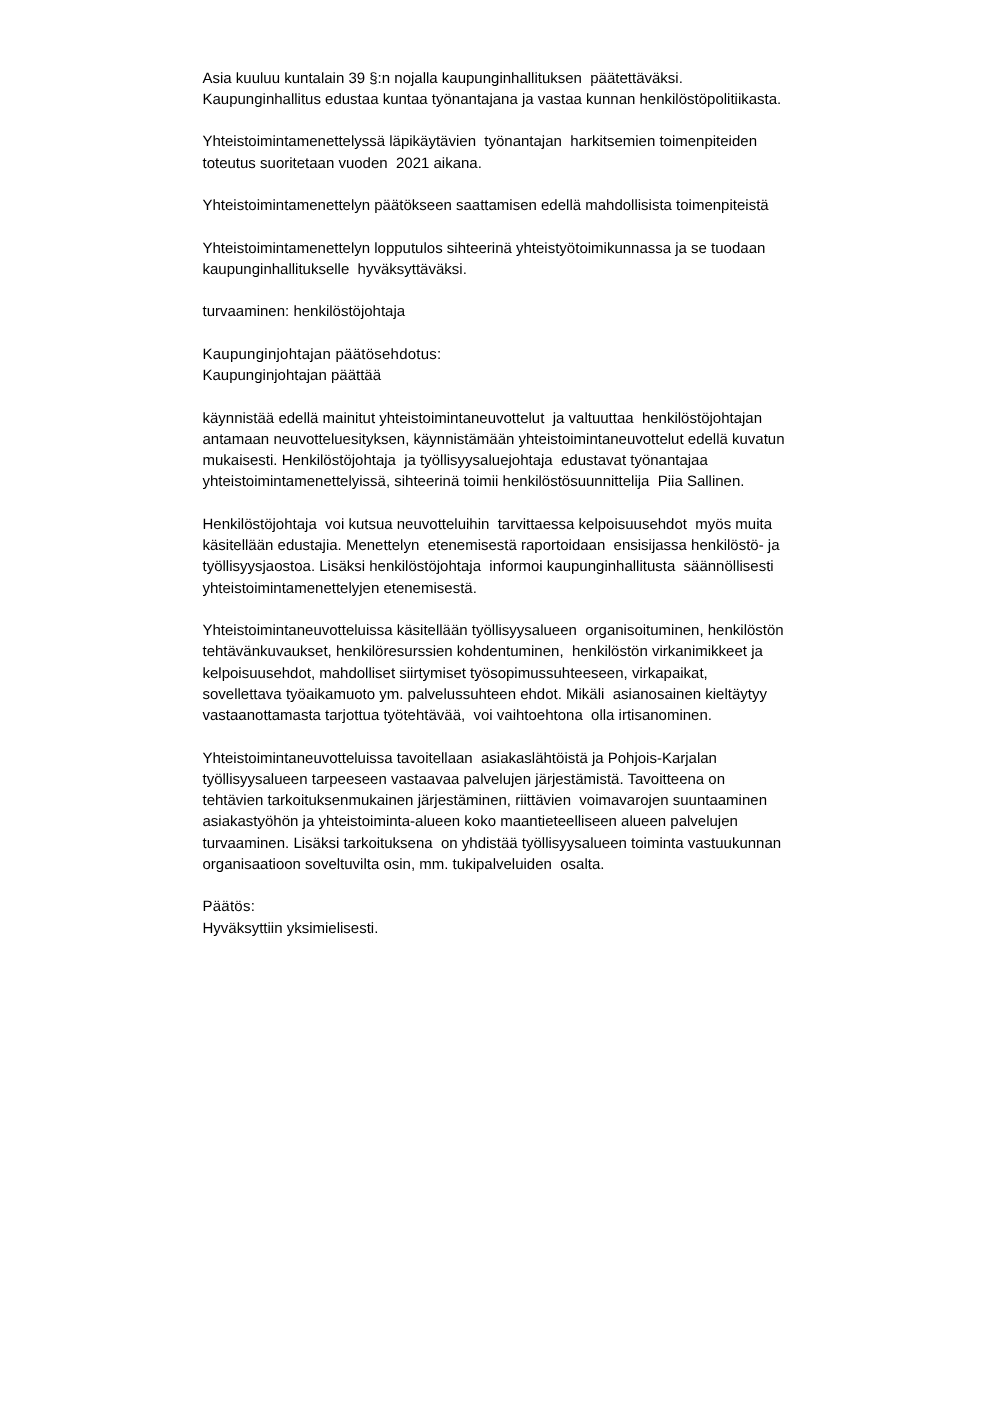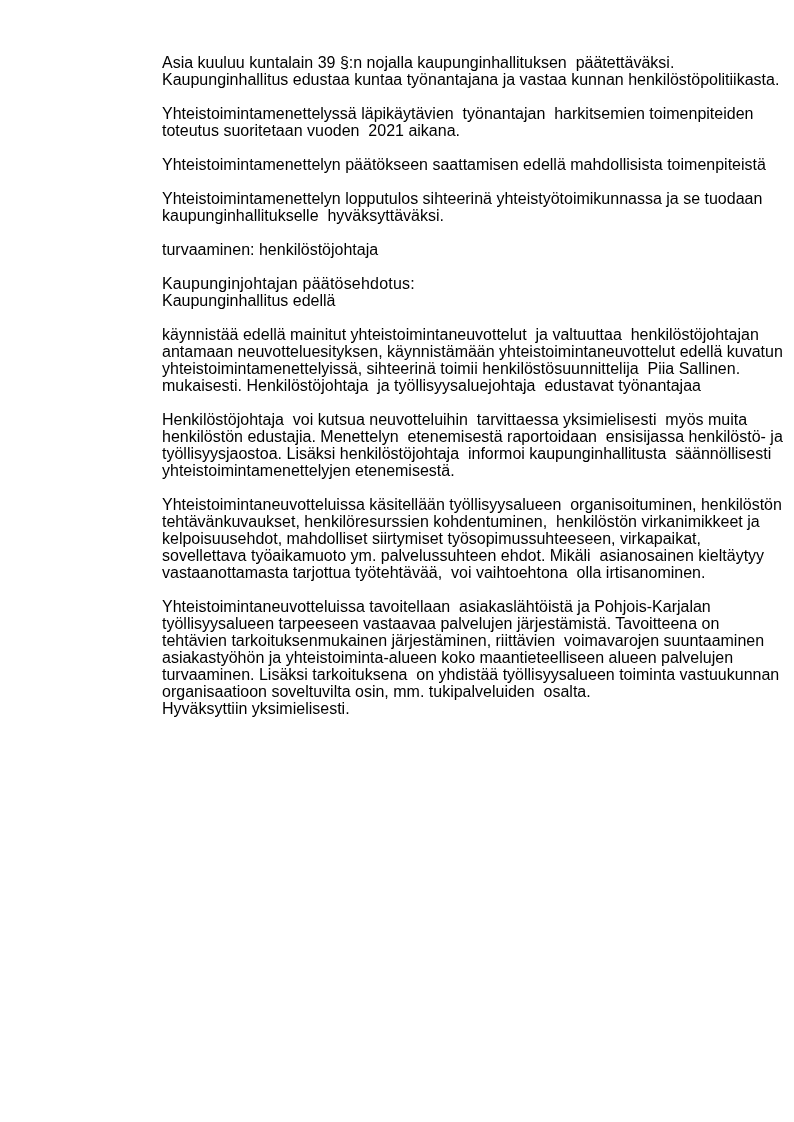--- a/index.html
+++ b/index.html
@@ -8,21 +8,21 @@
     background: #ffffff;
   }
   .page {
     position: relative;
     width: 794px;
     height: 1122px;
     margin: 0 auto;
     background: #ffffff;
     overflow: hidden;
     font-family: "Liberation Sans", "DejaVu Sans", sans-serif;
-    font-size: 16px;
+    font-size: 12px;
     line-height: 17px;
     color: #000000;
   }
   .doc-body {
     position: absolute;
     top: 54px;
     left: 162px;
     width: 600px;
   }
   .block {
@@ -61,46 +61,49 @@
         <span class="line">Yhteistoimintamenettelyn lopputulos sihteerinä yhteistyötoimikunnassa ja se tuodaan</span>
         <span class="line">kaupunginhallitukselle  hyväksyttäväksi.</span>
       </div>
       <div class="block para">
         <span class="line">turvaaminen: henkilöstöjohtaja</span>
       </div>
       <div class="block heading">
         <span class="line">Kaupunginjohtajan päätösehdotus:</span>
       </div>
       <div class="block para attached">
-        <span class="line">Kaupunginhallitus edellä</span>
+        <span class="line">Kaupunginjohtajan päättää</span>
       </div>
       <div class="block para">
         <span class="line">käynnistää edellä mainitut yhteistoimintaneuvottelut  ja valtuuttaa  henkilöstöjohtajan</span>
         <span class="line">antamaan neuvotteluesityksen, käynnistämään yhteistoimintaneuvottelut edellä kuvatun</span>
+        <span class="line">mukaisesti. Henkilöstöjohtaja  ja työllisyysaluejohtaja  edustavat työnantajaa</span>
         <span class="line">yhteistoimintamenettelyissä, sihteerinä toimii henkilöstösuunnittelija  Piia Sallinen.</span>
-        <span class="line">mukaisesti. Henkilöstöjohtaja  ja työllisyysaluejohtaja  edustavat työnantajaa</span>
       </div>
       <div class="block para">
-        <span class="line">Henkilöstöjohtaja  voi kutsua neuvotteluihin  tarvittaessa yksimielisesti  myös muita</span>
-        <span class="line">henkilöstön edustajia. Menettelyn  etenemisestä raportoidaan  ensisijassa henkilöstö- ja</span>
+        <span class="line">Henkilöstöjohtaja  voi kutsua neuvotteluihin  tarvittaessa kelpoisuusehdot  myös muita</span>
+        <span class="line">käsitellään edustajia. Menettelyn  etenemisestä raportoidaan  ensisijassa henkilöstö- ja</span>
         <span class="line">työllisyysjaostoa. Lisäksi henkilöstöjohtaja  informoi kaupunginhallitusta  säännöllisesti</span>
         <span class="line">yhteistoimintamenettelyjen etenemisestä.</span>
       </div>
       <div class="block para">
         <span class="line">Yhteistoimintaneuvotteluissa käsitellään työllisyysalueen  organisoituminen, henkilöstön</span>
         <span class="line">tehtävänkuvaukset, henkilöresurssien kohdentuminen,  henkilöstön virkanimikkeet ja</span>
         <span class="line">kelpoisuusehdot, mahdolliset siirtymiset työsopimussuhteeseen, virkapaikat,</span>
         <span class="line">sovellettava työaikamuoto ym. palvelussuhteen ehdot. Mikäli  asianosainen kieltäytyy</span>
         <span class="line">vastaanottamasta tarjottua työtehtävää,  voi vaihtoehtona  olla irtisanominen.</span>
       </div>
       <div class="block para">
         <span class="line">Yhteistoimintaneuvotteluissa tavoitellaan  asiakaslähtöistä ja Pohjois-Karjalan</span>
         <span class="line">työllisyysalueen tarpeeseen vastaavaa palvelujen järjestämistä. Tavoitteena on</span>
         <span class="line">tehtävien tarkoituksenmukainen järjestäminen, riittävien  voimavarojen suuntaaminen</span>
         <span class="line">asiakastyöhön ja yhteistoiminta-alueen koko maantieteelliseen alueen palvelujen</span>
         <span class="line">turvaaminen. Lisäksi tarkoituksena  on yhdistää työllisyysalueen toiminta vastuukunnan</span>
         <span class="line">organisaatioon soveltuvilta osin, mm. tukipalveluiden  osalta.</span>
       </div>
+      <div class="block heading">
+        <span class="line">Päätös:</span>
+      </div>
       <div class="block para attached">
         <span class="line">Hyväksyttiin yksimielisesti.</span>
       </div>
     </div>
 </div>
 
 </body></html>

